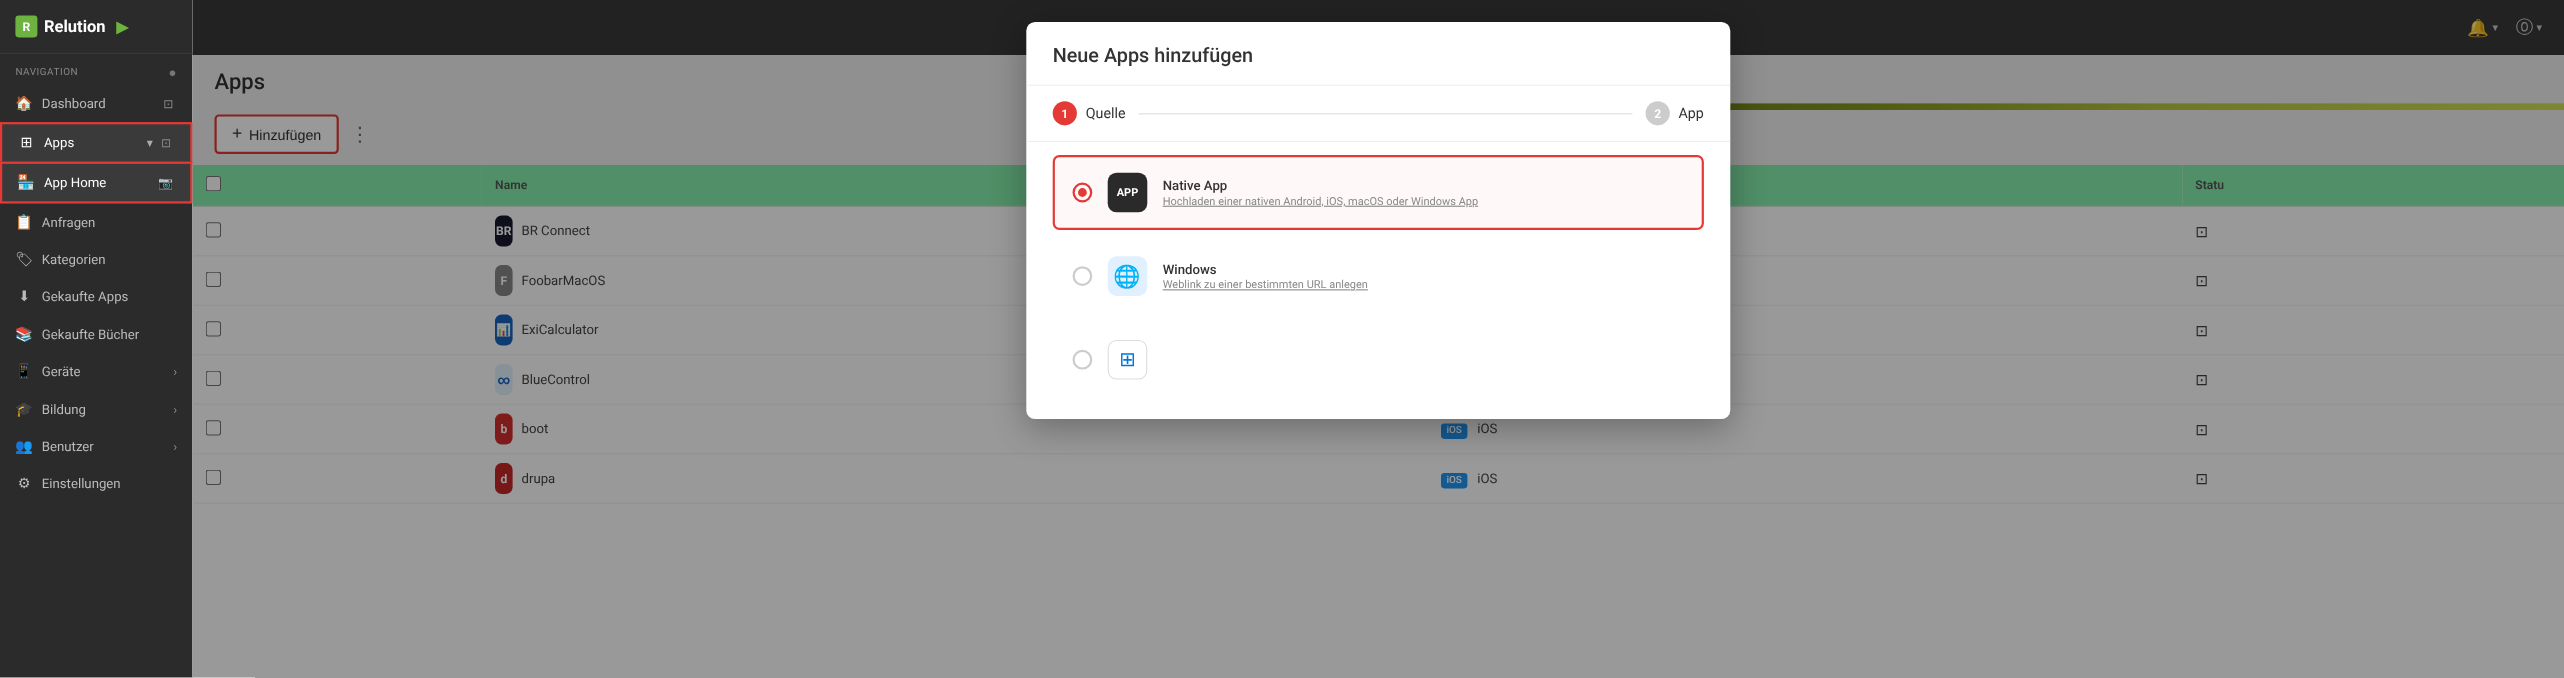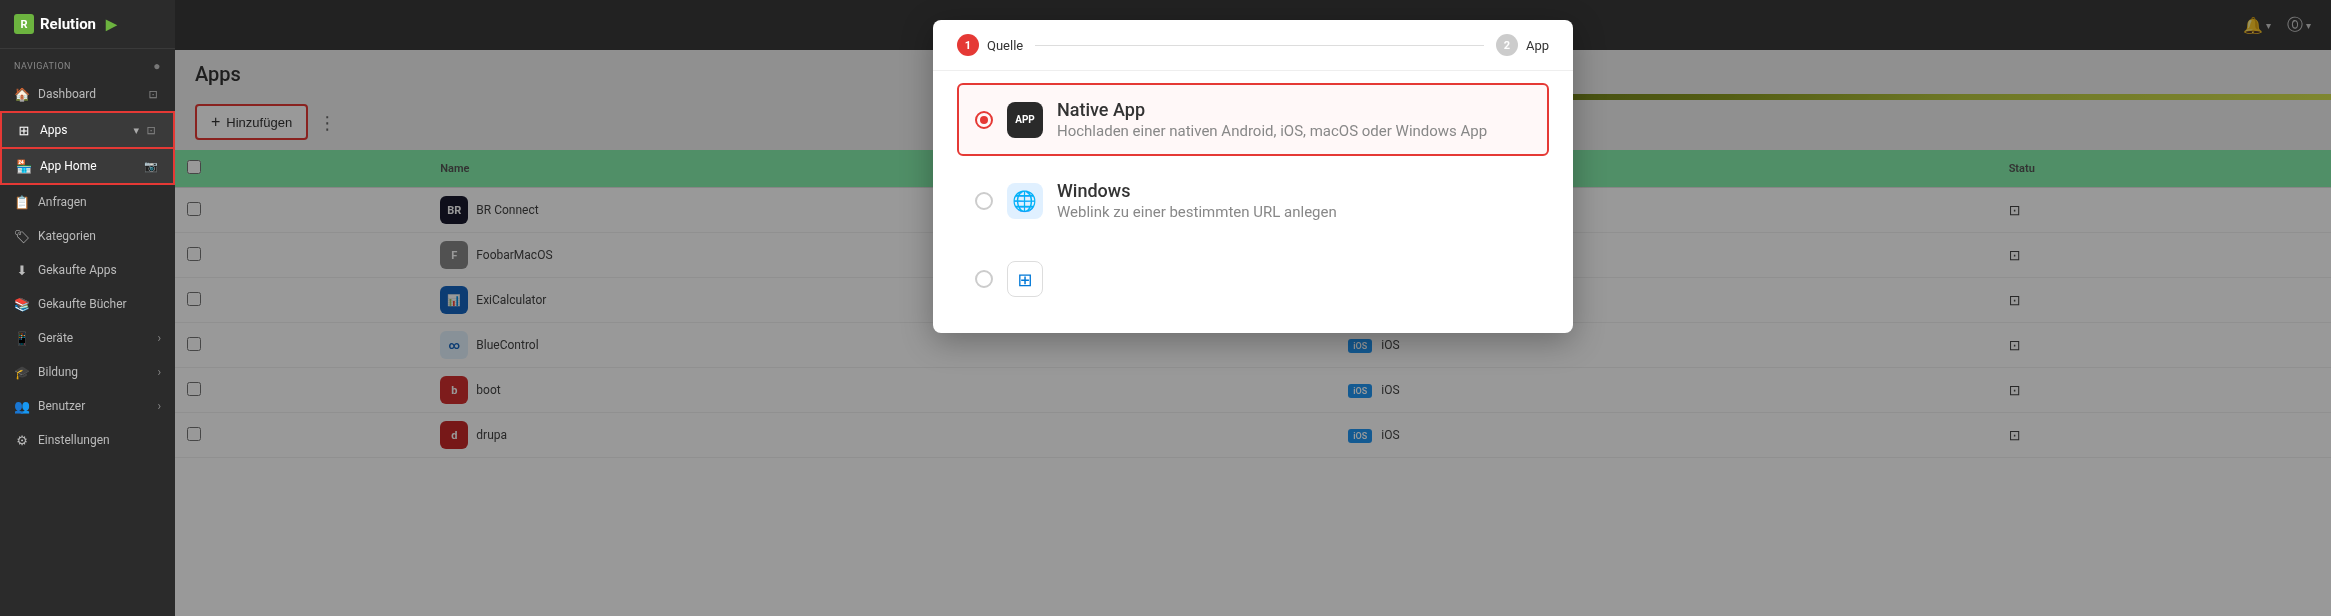--- a/index.html
+++ b/index.html
@@ -152,21 +152,21 @@
       border-bottom: 1px solid #e0e0e0;
     }
     td {
       padding: 8px 12px;
       font-size: 12px;
       color: #444;
       border-bottom: 1px solid #f0f0f0;
     }
     .app-row { display: flex; align-items: center; gap: 8px; }
     .app-icon {
-      width: 28px; height: 28px; border-radius: 6px;
+      width: 16px; height: 28px; border-radius: 6px;
       display: flex; align-items: center; justify-content: center;
       font-size: 14px; flex-shrink: 0;
     }
     .badge {
       background: #2196f3;
       color: white;
       font-size: 9px;
       padding: 2px 5px;
       border-radius: 3px;
       font-weight: 600;
@@ -250,22 +250,22 @@
       content: '';
       width: 8px; height: 8px;
       background: #e53935;
       border-radius: 50%;
     }
     .option-icon-box {
       width: 36px; height: 36px; border-radius: 8px;
       display: flex; align-items: center; justify-content: center;
       font-size: 18px; flex-shrink: 0;
     }
-    .option-text-title { font-size: 18px; font-weight: 500; color: #333; }
-    .option-text-sub { font-size: 15px; color: #888; margin-top: 2px; }
+    .option-text-title { font-size: 12px; font-weight: 500; color: #333; }
+    .option-text-sub { font-size: 10px; color: #888; margin-top: 2px; text-decoration: underline; }
   </style>
 </head>
 <body>
 
 <nav class="sidebar">
   <div class="sidebar-logo">
     <span class="sidebar-logo-icon">R</span>
     <span>Relution</span>
     <span style="margin-left:4px; color: #6cb33f; font-size:14px;">▶</span>
   </div>
@@ -496,20 +496,23 @@
   </tr>
           </tbody>
       </table>
     </div>
 
   </div>
 
   <div class="modal-overlay">
     <div class="modal">
 
+      <div class="modal-header">
+        <div class="modal-title">Neue Apps hinzufügen</div>
+      </div>
 
       <div class="modal-steps">
         <div class="step">
           <div class="step-circle">
             <span>1</span>
           </div>
           <span>Quelle</span>
         </div>
         <div class="step-line"></div>
         <div class="step">

